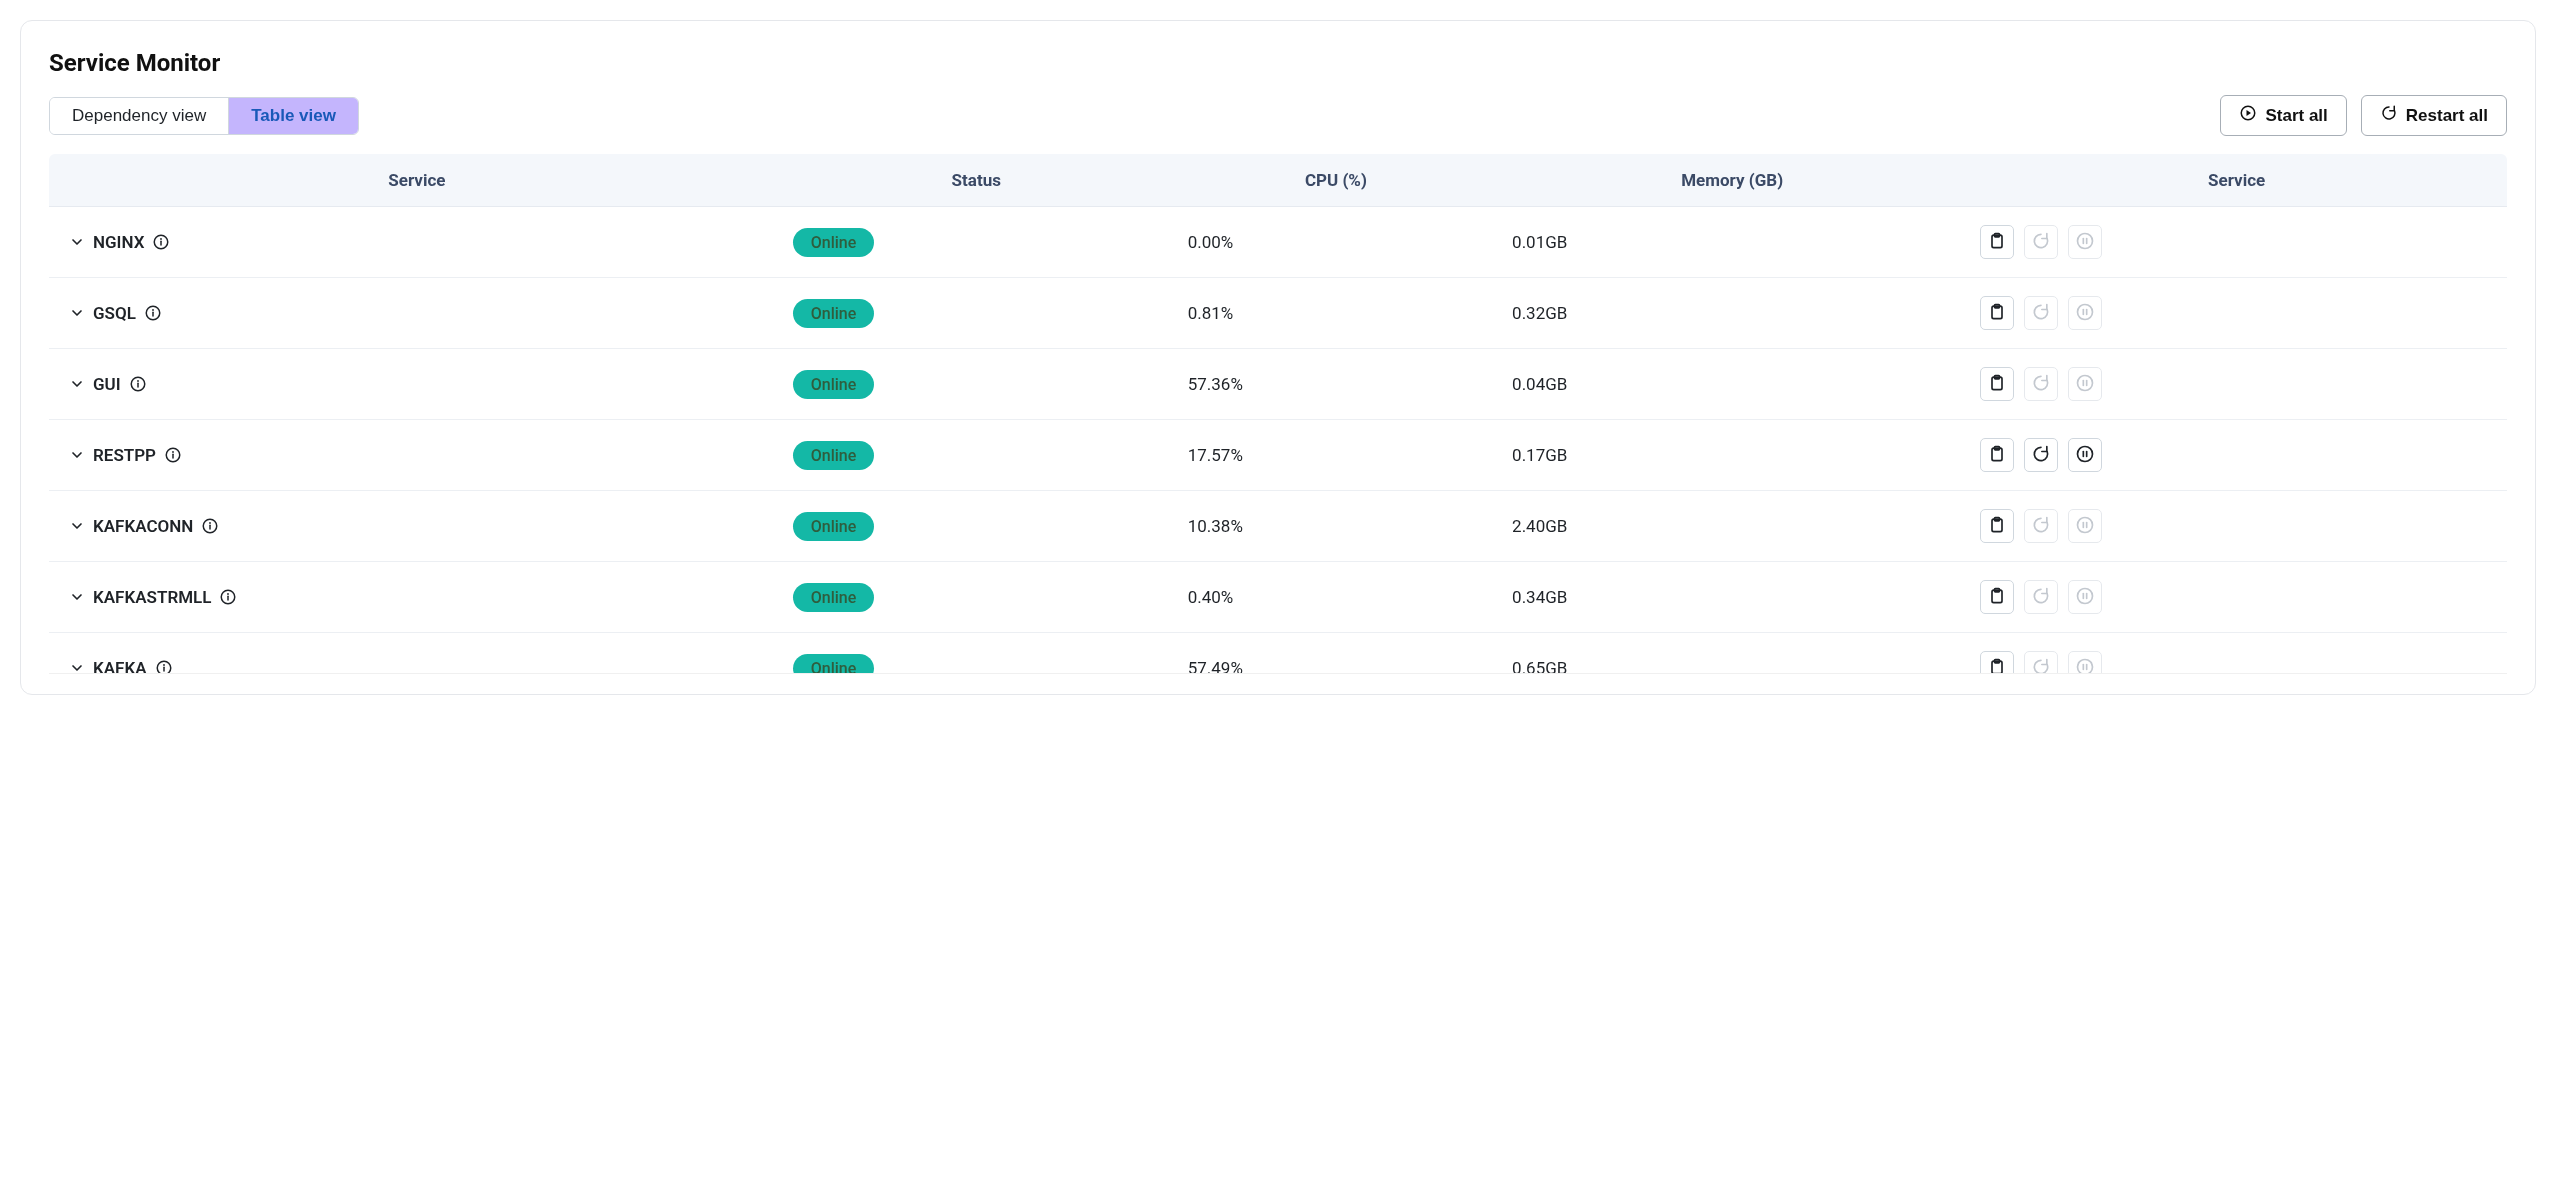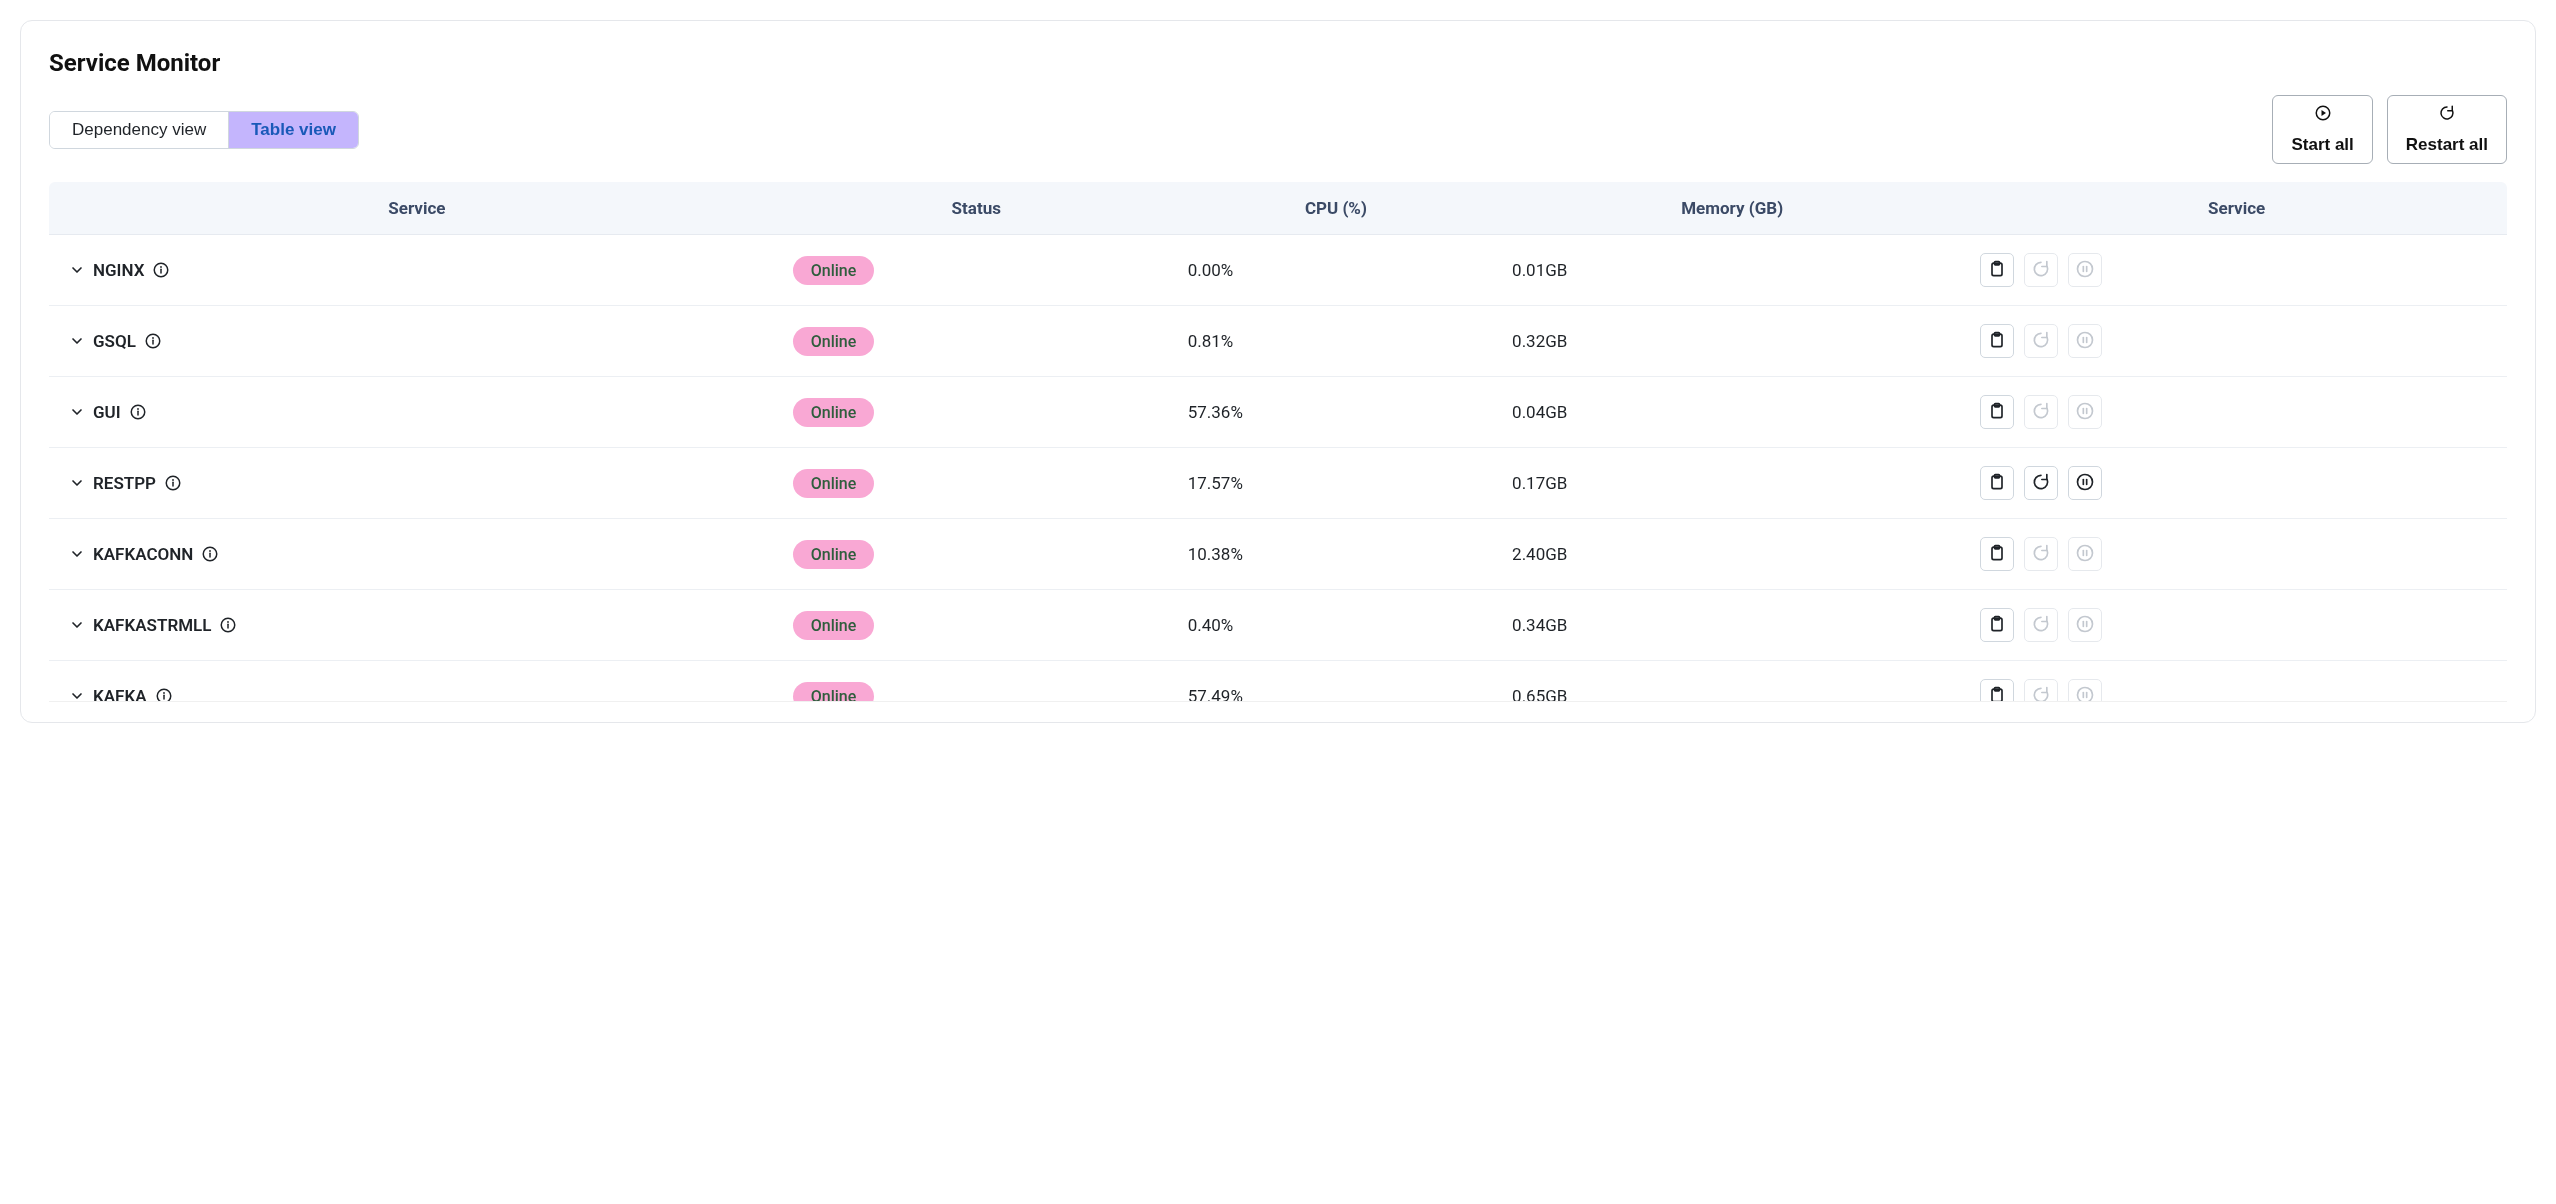--- a/index.html
+++ b/index.html
@@ -55,21 +55,20 @@
     align-items: center;
     gap: 8px;
     padding: 8px 18px;
     border: 1px solid #a7aeb6;
     border-radius: 6px;
     background: #fff;
     font-size: 17px;
     font-weight: 700;
     cursor: pointer;
     color: #111;
-    flex-direction: column;
   }
   .btn svg { width: 18px; height: 18px; }
   .table-wrap {
     border-bottom: 1px solid #f0f0f0;
     max-height: 520px;
     overflow-y: auto;
   }
   table {
     width: 100%;
     border-collapse: collapse;
@@ -101,21 +100,21 @@
   .svc-name { font-weight: 600; }
   .info-icon {
     display:inline-flex;
     width:18px;height:18px;
     color:#1f2328;
   }
   .badge {
     display: inline-block;
     padding: 5px 18px;
     border-radius: 999px;
-    background: #f9a8d4;
+    background: #14b8a6;
     color: #2f5d3d;
     font-weight: 500;
     font-size: 16px;
   }
   .row-actions { display: flex; gap: 10px; }
   .icon-btn {
     width: 34px; height: 34px;
     border: 1px solid #d0d7de;
     border-radius: 5px;
     background: #fff;

